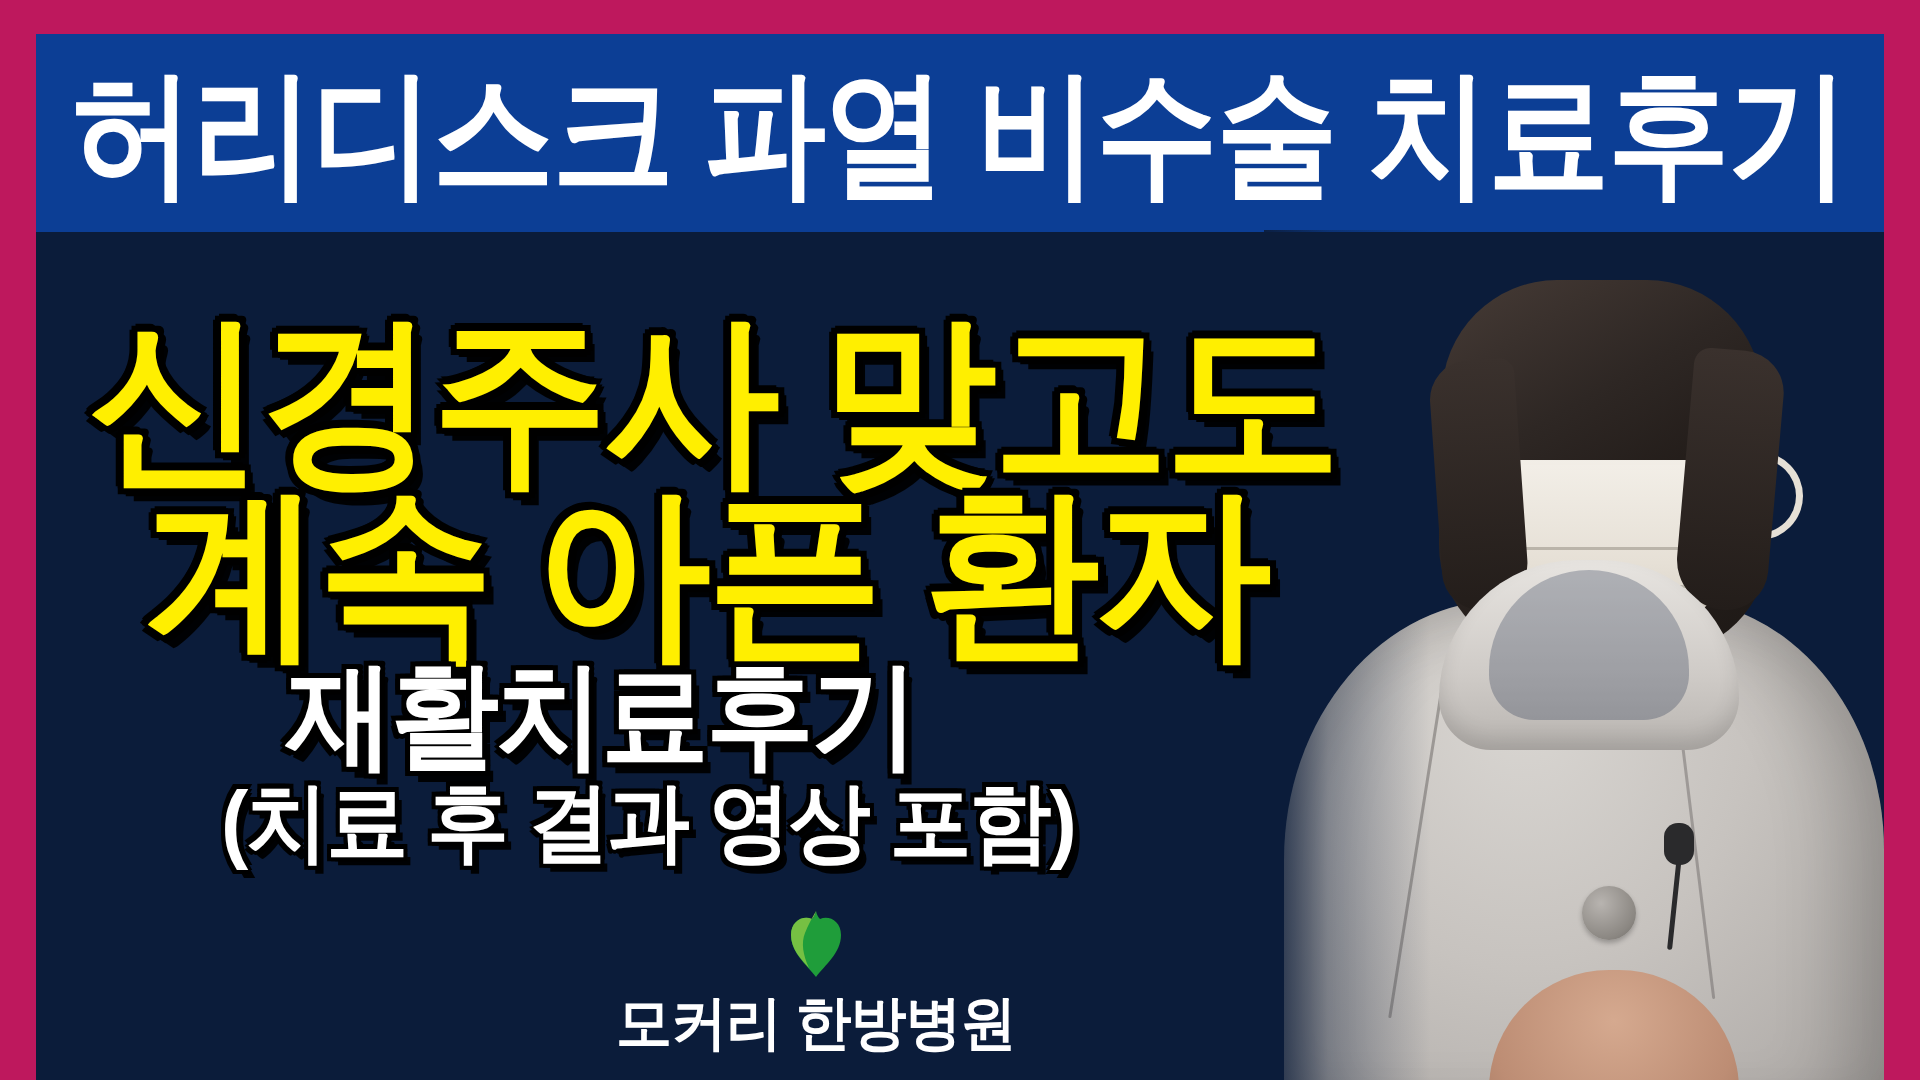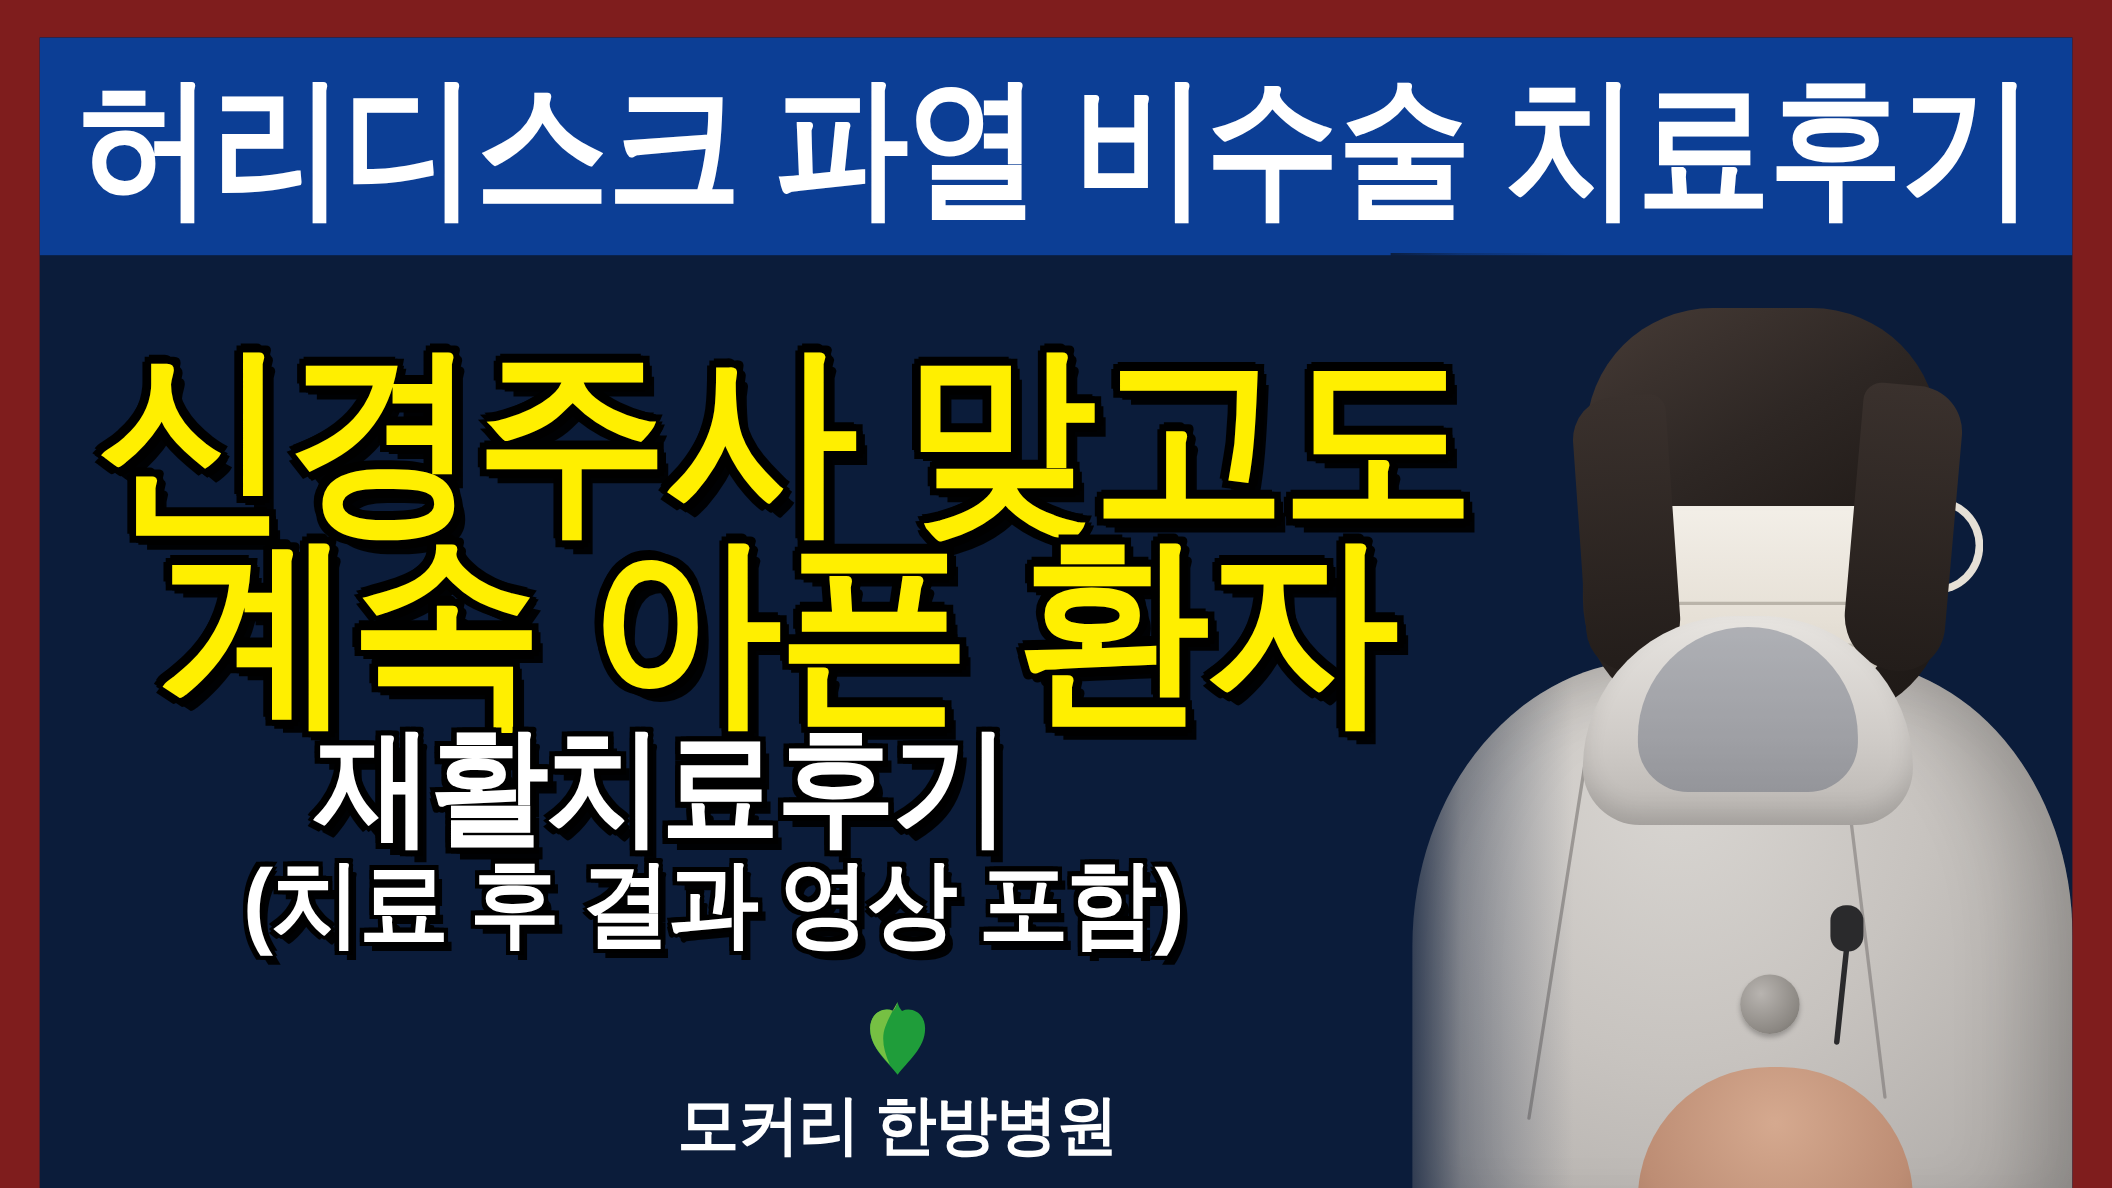--- a/index.html
+++ b/index.html
@@ -12,21 +12,21 @@
     height: 1080px;
     overflow: hidden;
     font-family: "Liberation Sans", "DejaVu Sans", sans-serif;
   }
 
   
   #thumbnail {
     position: relative;
     width: 1920px;
     height: 1080px;
-    background: #7f1d1d;
+    background: #be185d;
     box-sizing: border-box;
   }
 
   
   #card {
     position: absolute;
     left: 36px;
     top: 34px;
     width: 1848px;
     height: 1046px;

